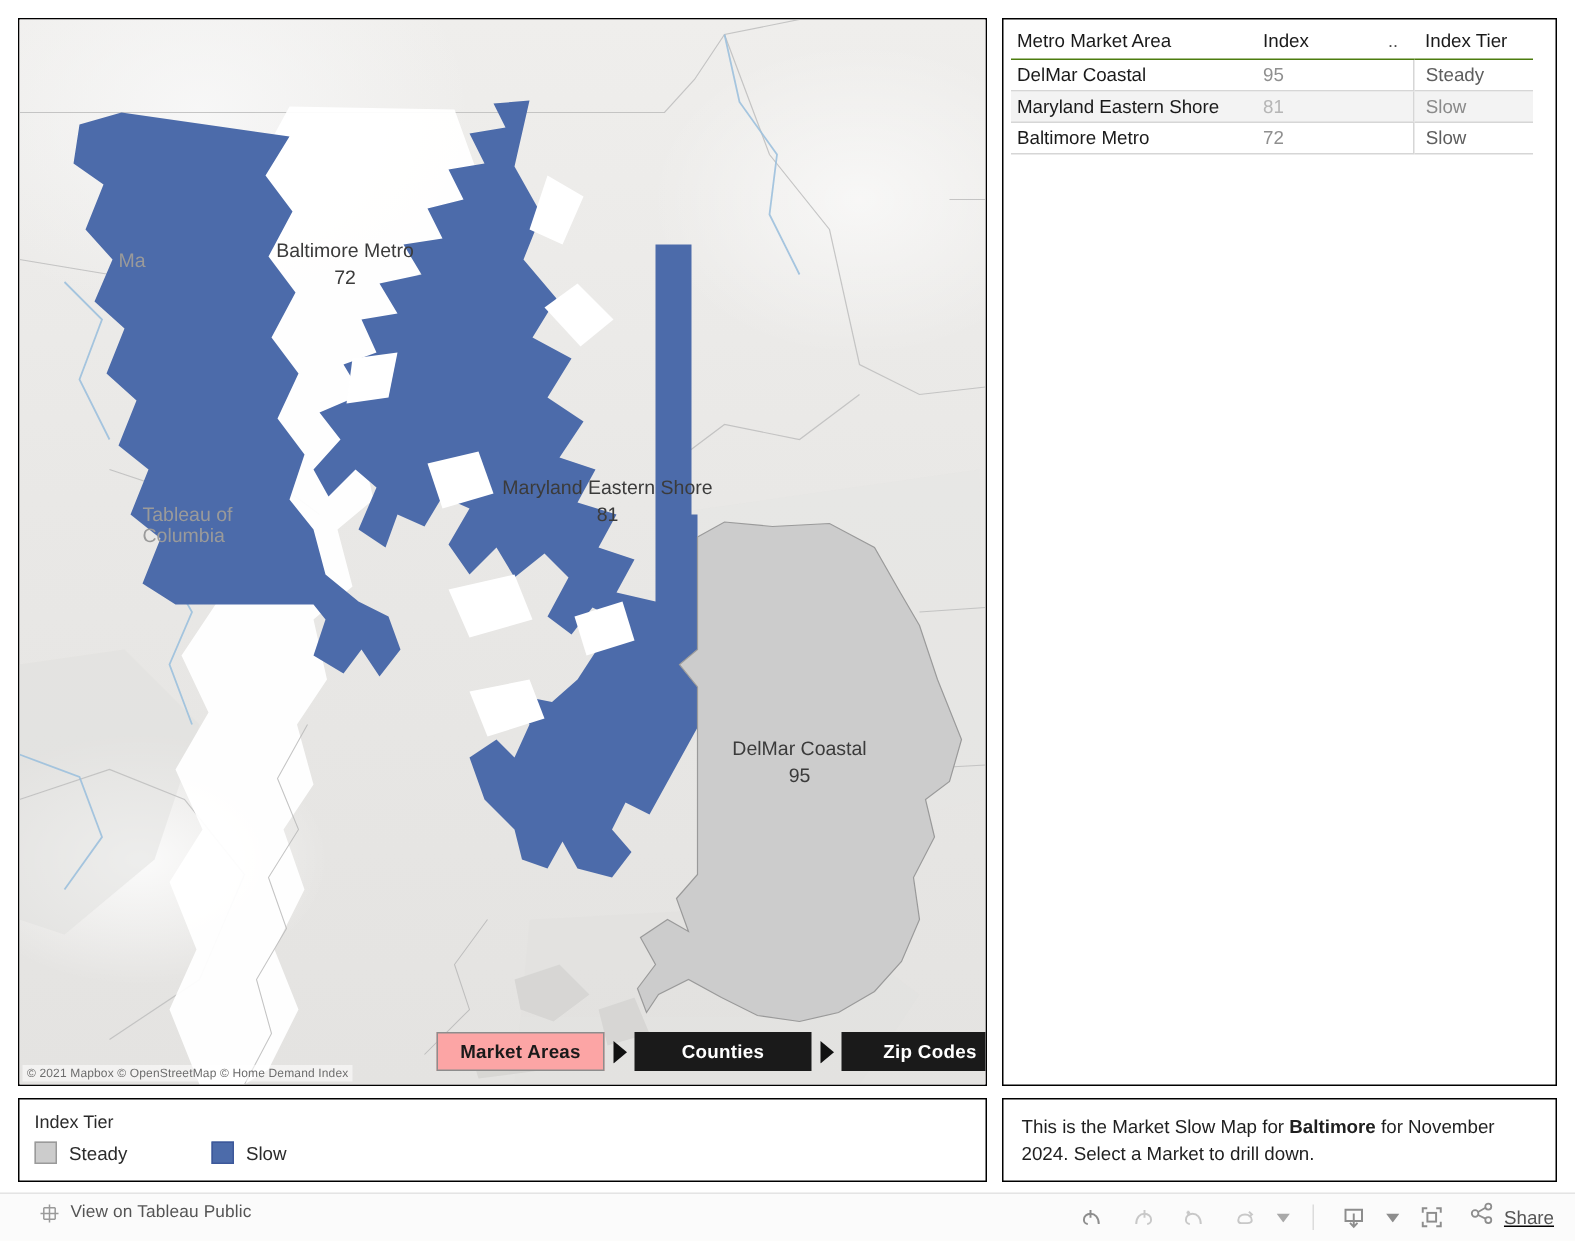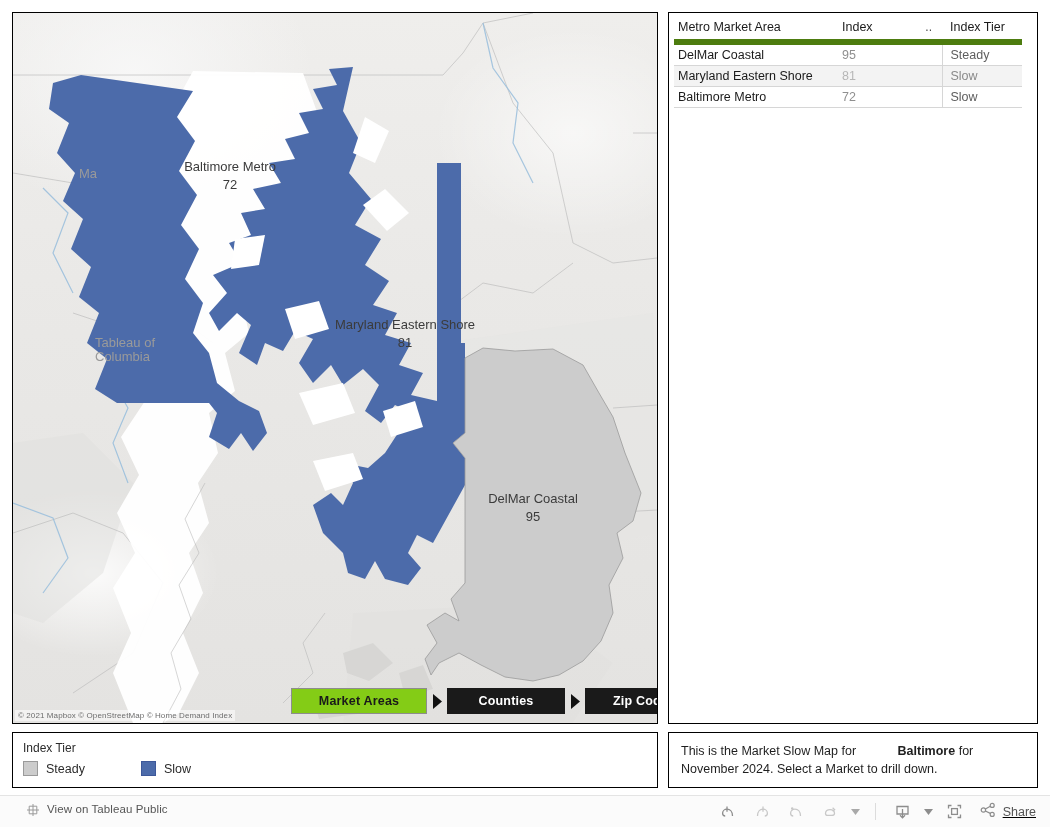--- a/index.html
+++ b/index.html
@@ -92,24 +92,24 @@
     height: 26px;
     display: flex;
     align-items: center;
     justify-content: center;
     font-size: 12.5px;
     font-weight: bold;
     letter-spacing: 0.2px;
     cursor: pointer;
   }
   .crumb.active {
-    background: #84cc16;
+    background: #fca5a5;
     color: #1a1a1a;
     border: 1px solid #8d8d8d;
-    width: 136px;
+    width: 112px;
   }
   .crumb.dark {
     background: #1a1a1a;
     color: #ffffff;
     width: 118px;
   }
   .crumb-arrow {
     width: 20px; height: 26px;
     display: flex; align-items: center; justify-content: center;
     color: #111;
@@ -158,21 +158,21 @@
     width: 348px;
     margin: 4px 0 0 5px;
     table-layout: fixed;
   }
   table.data th {
     font-size: 12.5px;
     font-weight: normal;
     color: #1a1a1a;
     text-align: left;
     padding: 3px 4px 5px 4px;
-    border-bottom: 6px solid #4d7c0f;
+    border-bottom: 1px solid #4d7c0f;
     vertical-align: bottom;
   }
   table.data th.c-index { text-align: left; padding-left: 6px; margin-left: 12px; }
   table.data th.c-dots { text-align: right; color: #4a4a4a; font-size: 12px; padding-right: 10px; }
   table.data th.c-tier { text-align: left; padding-left: 8px; }
   table.data td {
     font-size: 12.5px;
     color: #1a1a1a;
     padding: 3px 4px;
     border-bottom: 1px solid #d6d6d6;
@@ -197,21 +197,21 @@
     width: 370px; height: 56px;
     border: 1px solid #000000;
     background: #ffffff;
     padding: 9px 12px;
   }
   .desc-text {
     font-size: 12.5px;
     color: #1f1f1f;
     line-height: 1.45;
   }
-  .desc-text b { font-weight: bold; margin-left: 38px; }
+  .desc-text b { font-weight: bold; }
 
   
   .toolbar {
     position: absolute;
     left: 0; top: 795px;
     width: 1050px; height: 32px;
     background: #fbfbfb;
     border-top: 1px solid #e4e4e4;
     display: flex;
     align-items: center;

